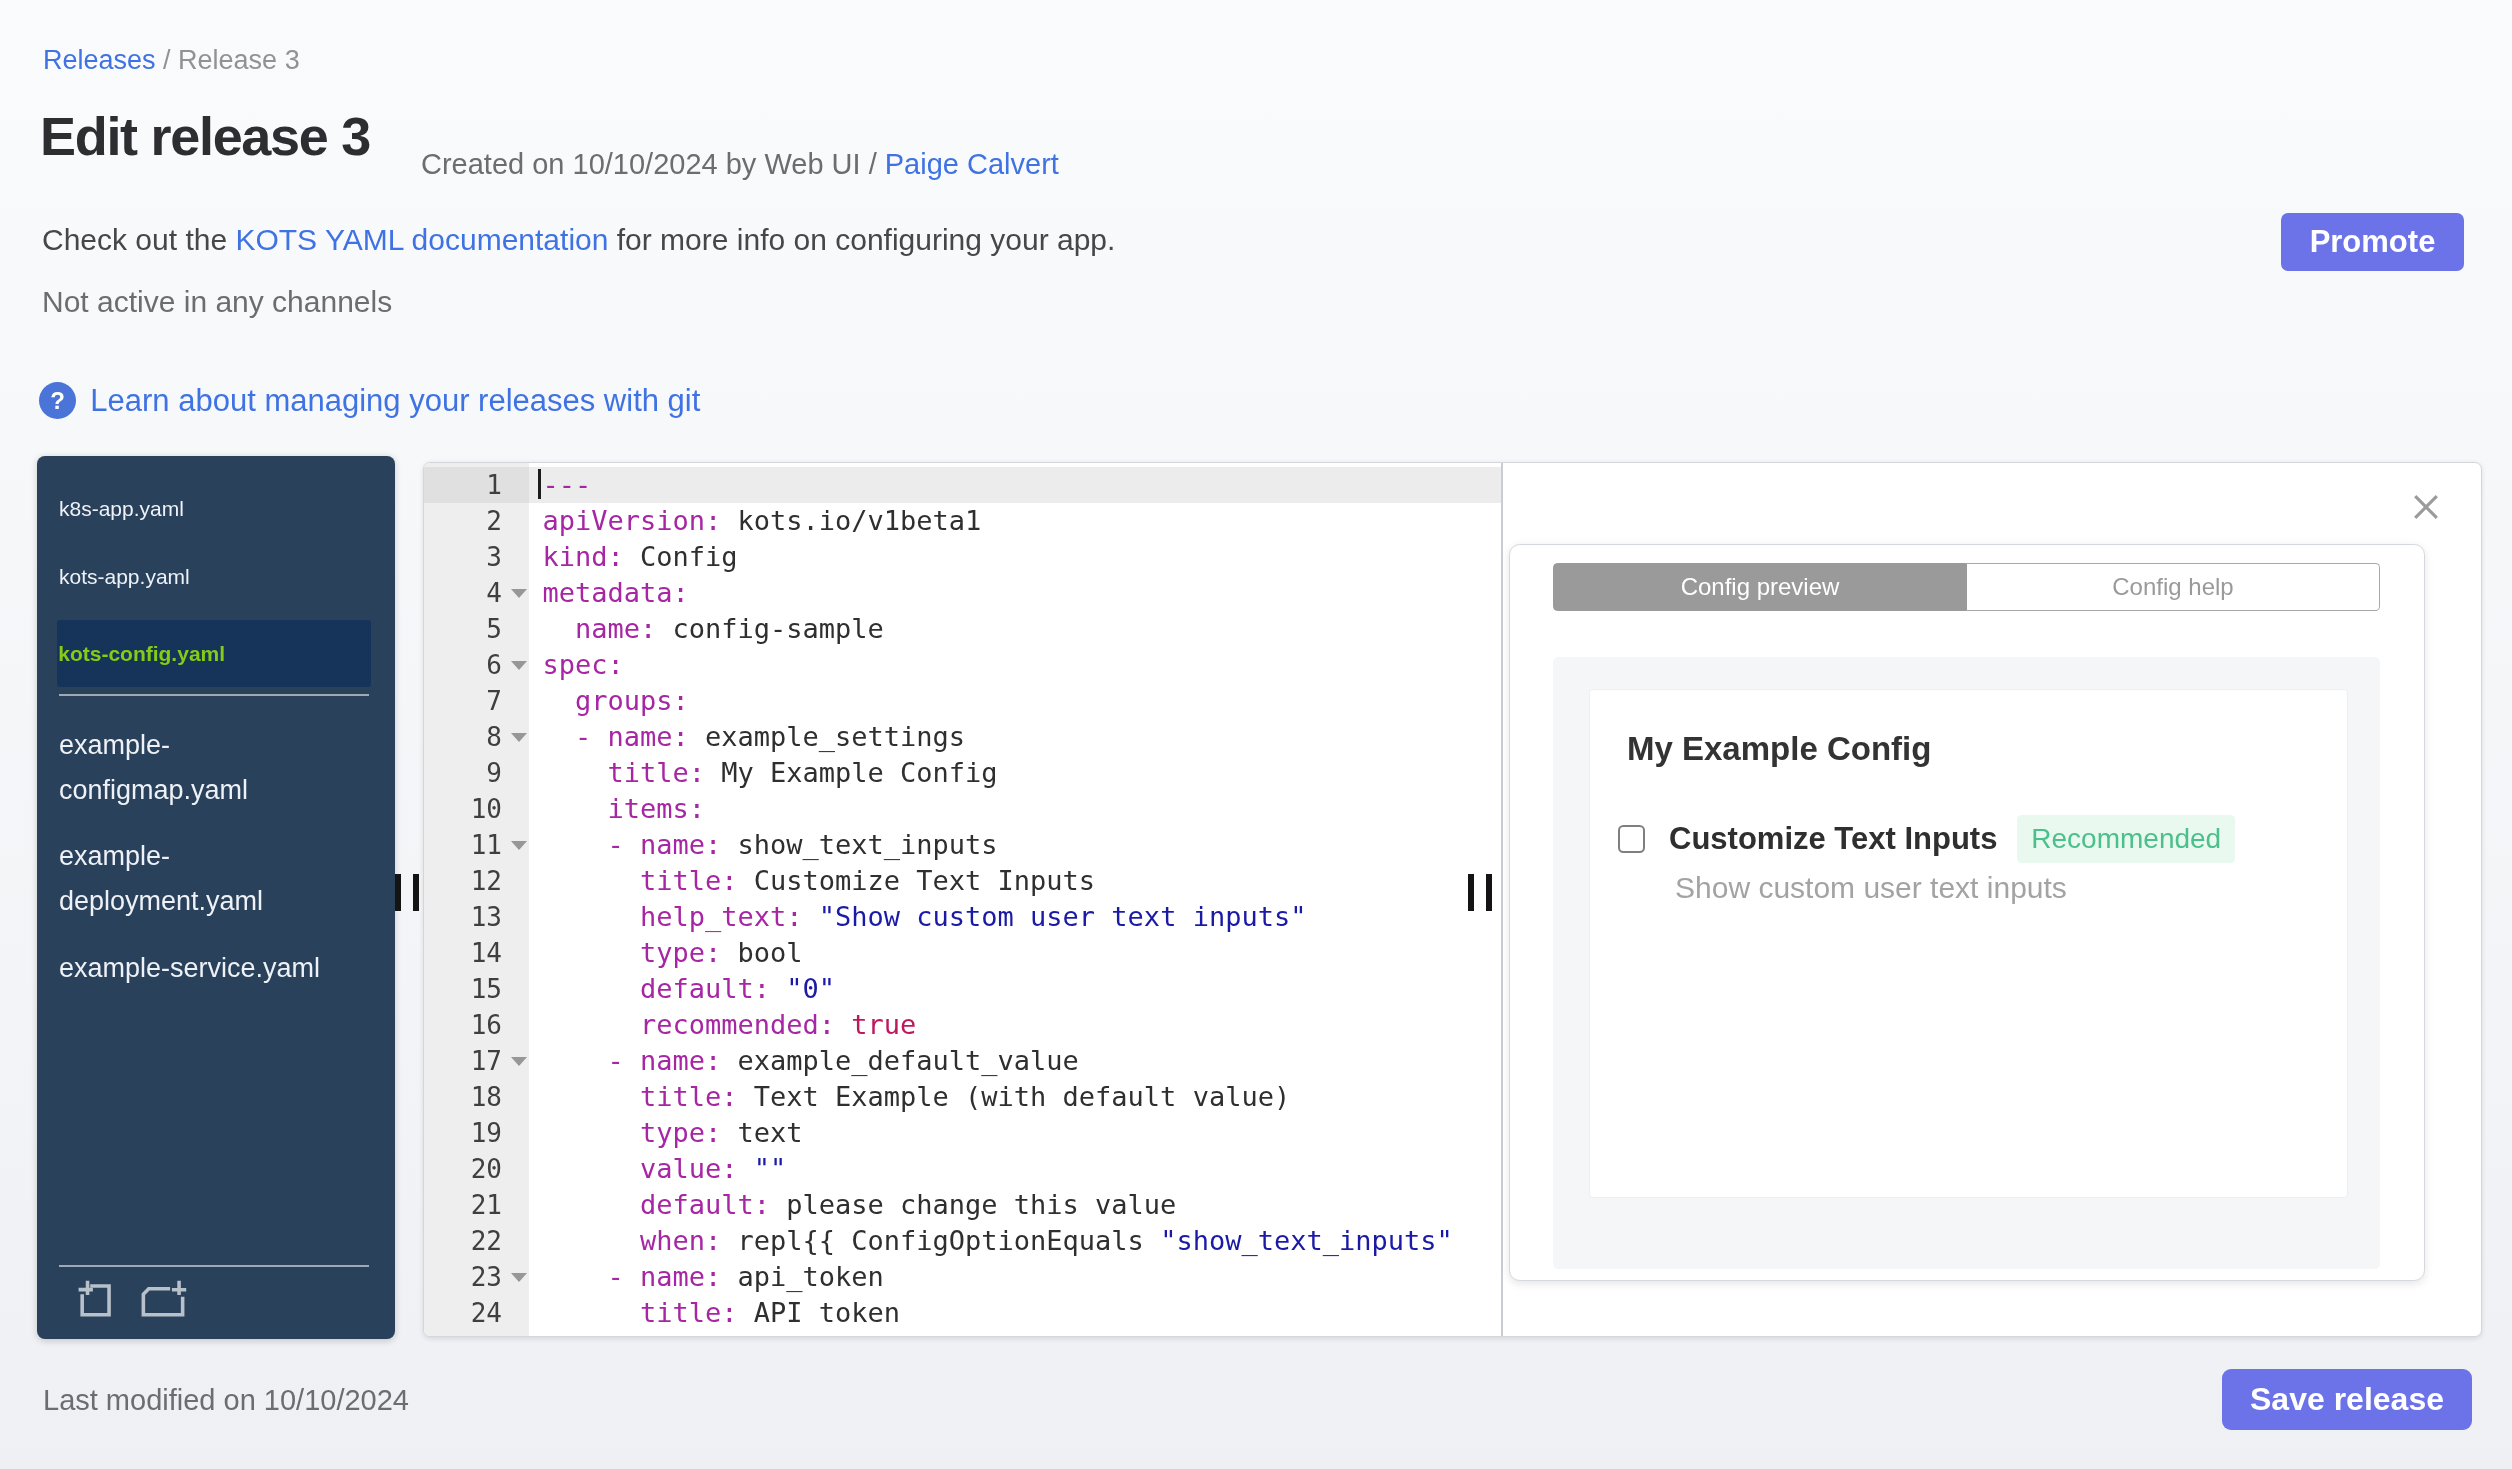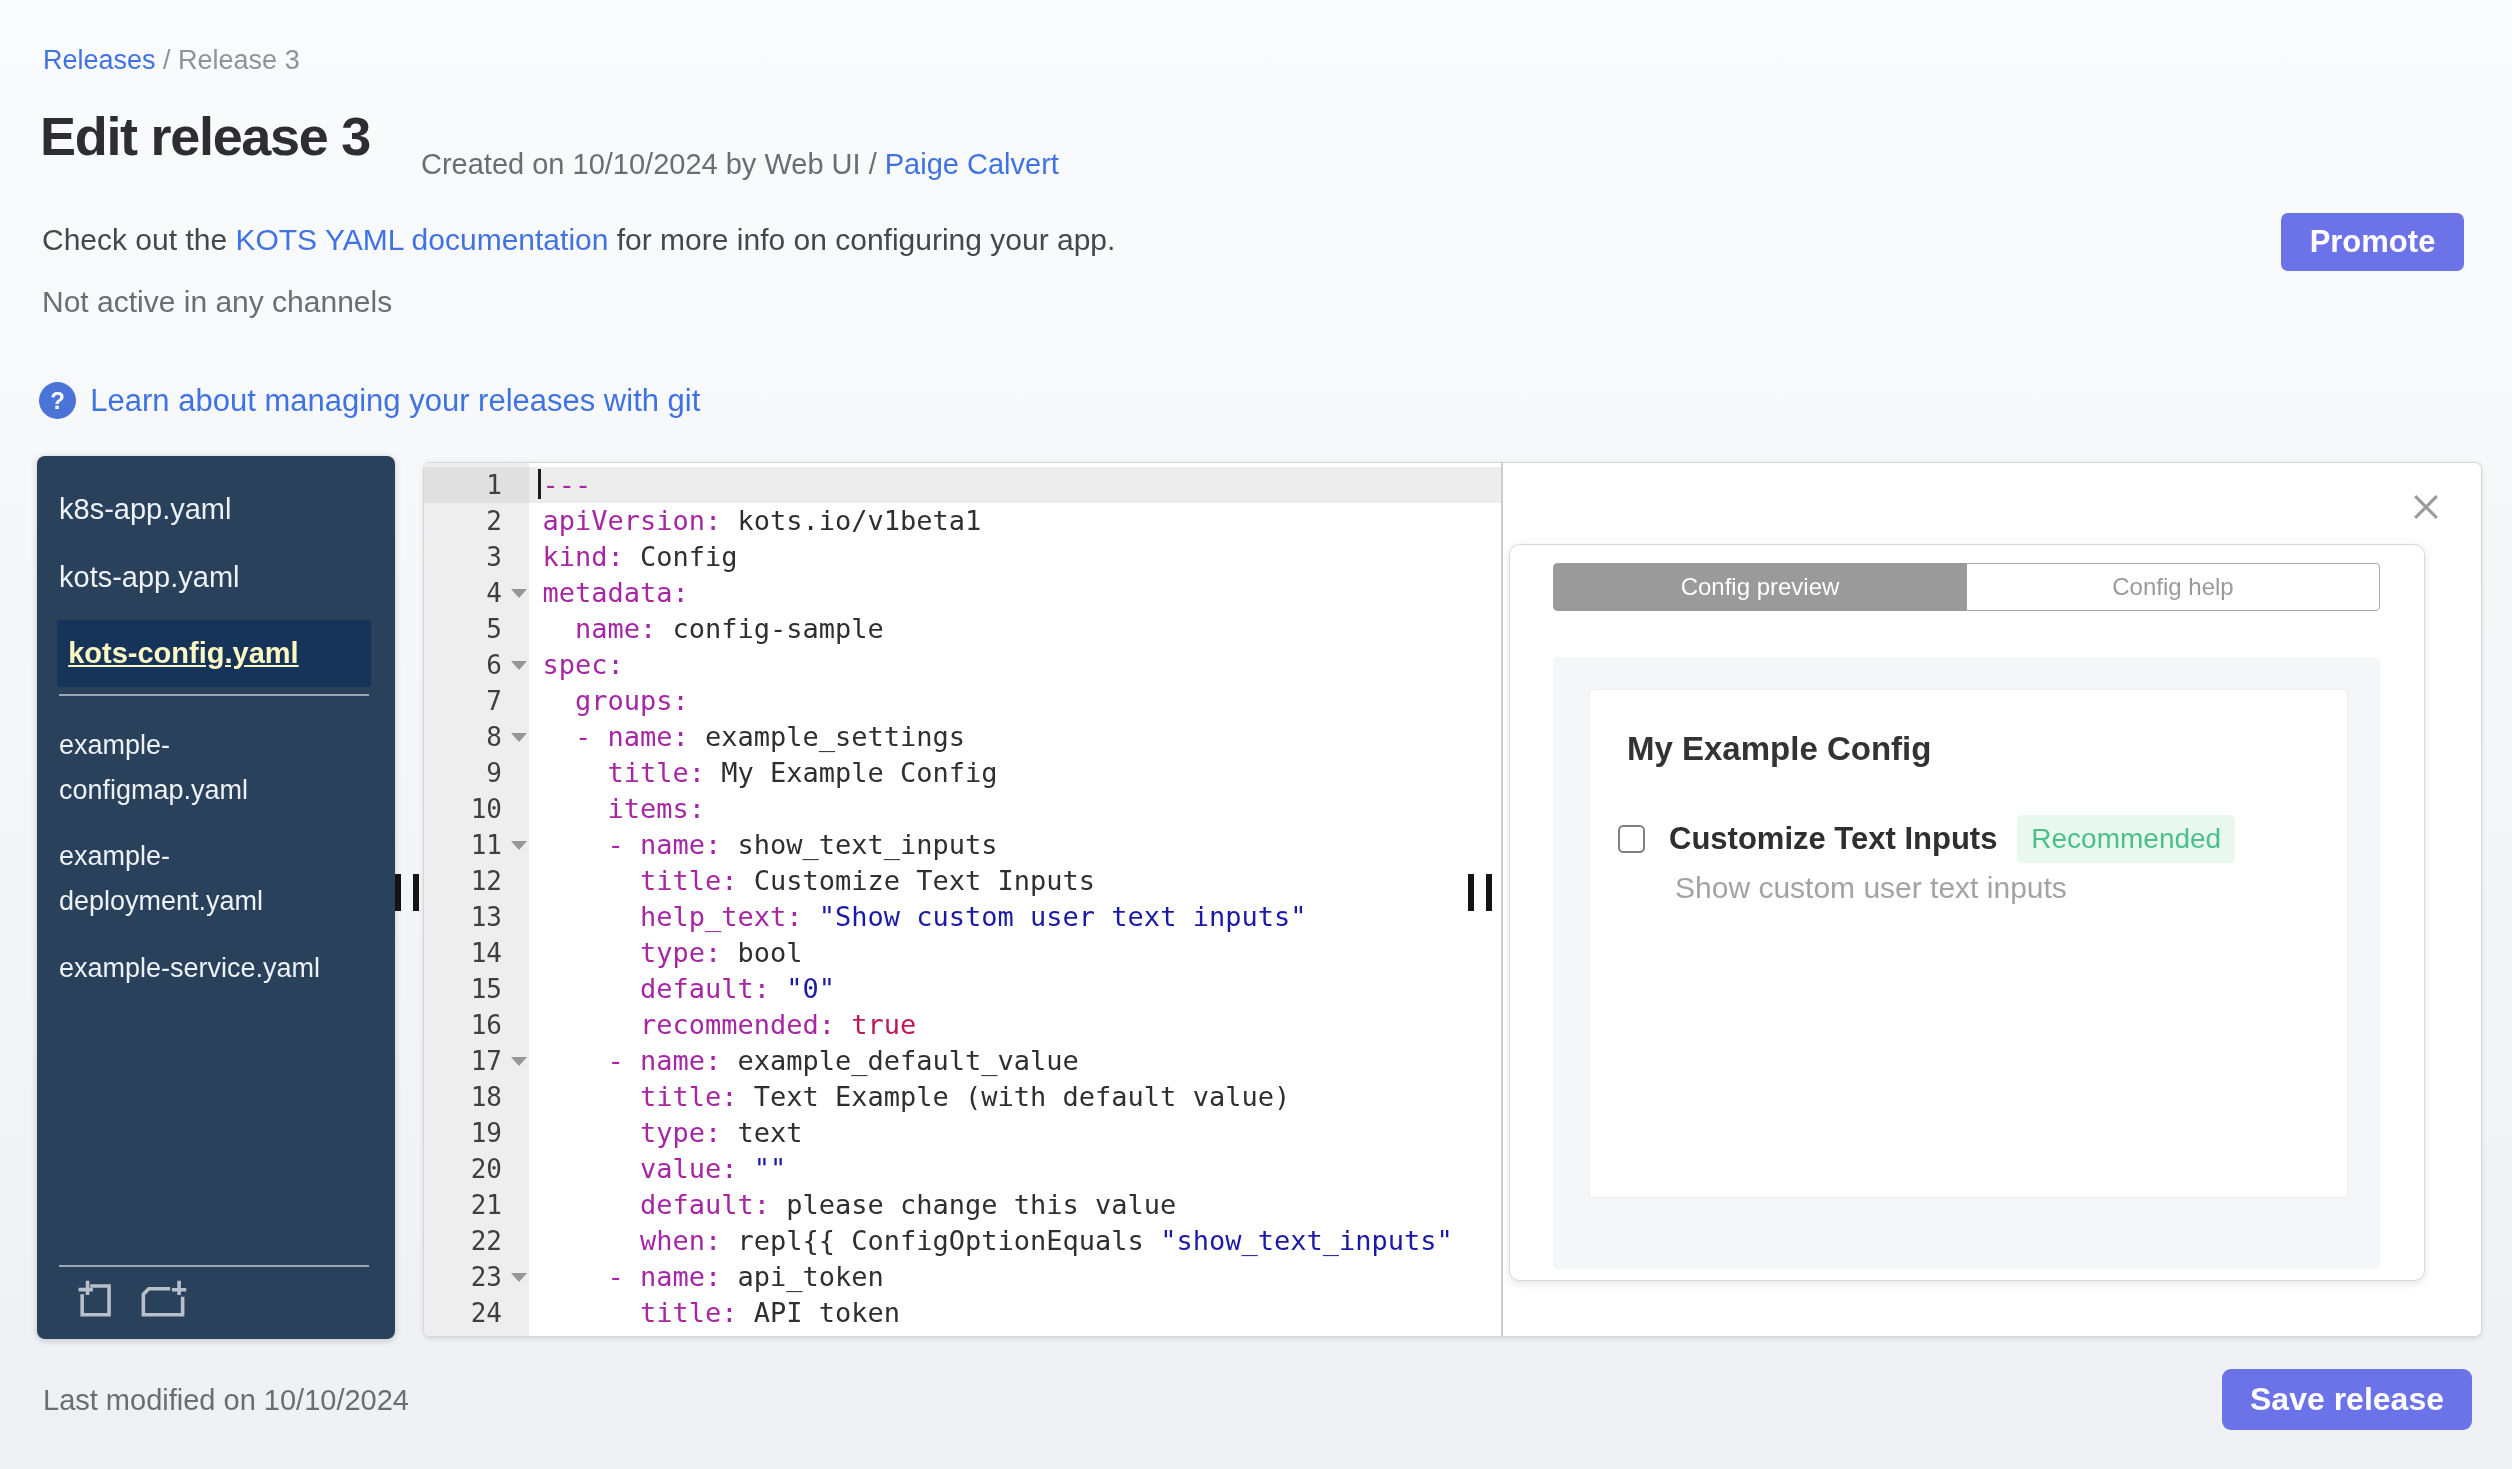--- a/index.html
+++ b/index.html
@@ -26,25 +26,25 @@
   .btn { border:none; border-radius:7.1px; background:#6c73e8; color:#fff; font-weight:bold;
          font-family:"Liberation Sans",sans-serif; cursor:pointer; }
   .promote-btn { position:absolute; left:2281px; top:213px; width:183px; height:58px; font-size:31px; }
   .save-btn { position:absolute; left:2222px; top:1369px; width:250px; height:61px;
               font-size:32px; border-radius:9px; }
 
   
   .sidebar { position:absolute; left:37px; top:456px; width:358px; height:883px;
              background:#2a415c; border-radius:8px; box-shadow:0 1.8px 7.1px rgba(0,0,0,.18); }
   .file-list-top { position:absolute; left:22px; top:29px; right:14.3px; }
-  .file-item { color:#eef2f7; font-size:29px; height:48px; line-height:48px; margin-bottom:19.6px;
+  .file-item { color:#eef2f7; font-size:21px; height:48px; line-height:48px; margin-bottom:19.6px;
                cursor:pointer; white-space:nowrap; }
-  .file-item.selected { background:#16345a; font-weight:bold; color:#fef9c3; border-radius:2.7px;
-               margin:9.8px 0 0 -1.8px; height:67px; line-height:67px; padding-left:11px;
-               width:314px; white-space:nowrap;text-decoration:underline; }
+  .file-item.selected { background:#16345a; font-weight:bold; color:#84cc16; border-radius:2.7px;
+               margin:9.8px 0 0 -1.8px; height:67px; line-height:67px; padding-left:1px;
+               width:314px; white-space:nowrap; }
   .side-divider { position:absolute; left:22px; width:310px; height:1.8px;
                background:rgba(255,255,255,.55); }
   .file-list-bottom { position:absolute; left:22px; top:267px; width:281px; }
   .file-item-wrap { color:#eef2f7; font-size:27px; line-height:45px; margin-bottom:21.4px; cursor:pointer; }
   .sidebar-icons { position:absolute; left:38px; top:822px; display:flex; gap:19.6px; }
   .sidebar-icons svg { cursor:pointer; }
 
   
   .workbench { position:absolute; left:423px; top:462px; width:2059px; height:875px;
                background:#fff; border:0.9px solid #d3d6db; border-radius:7.1px;

